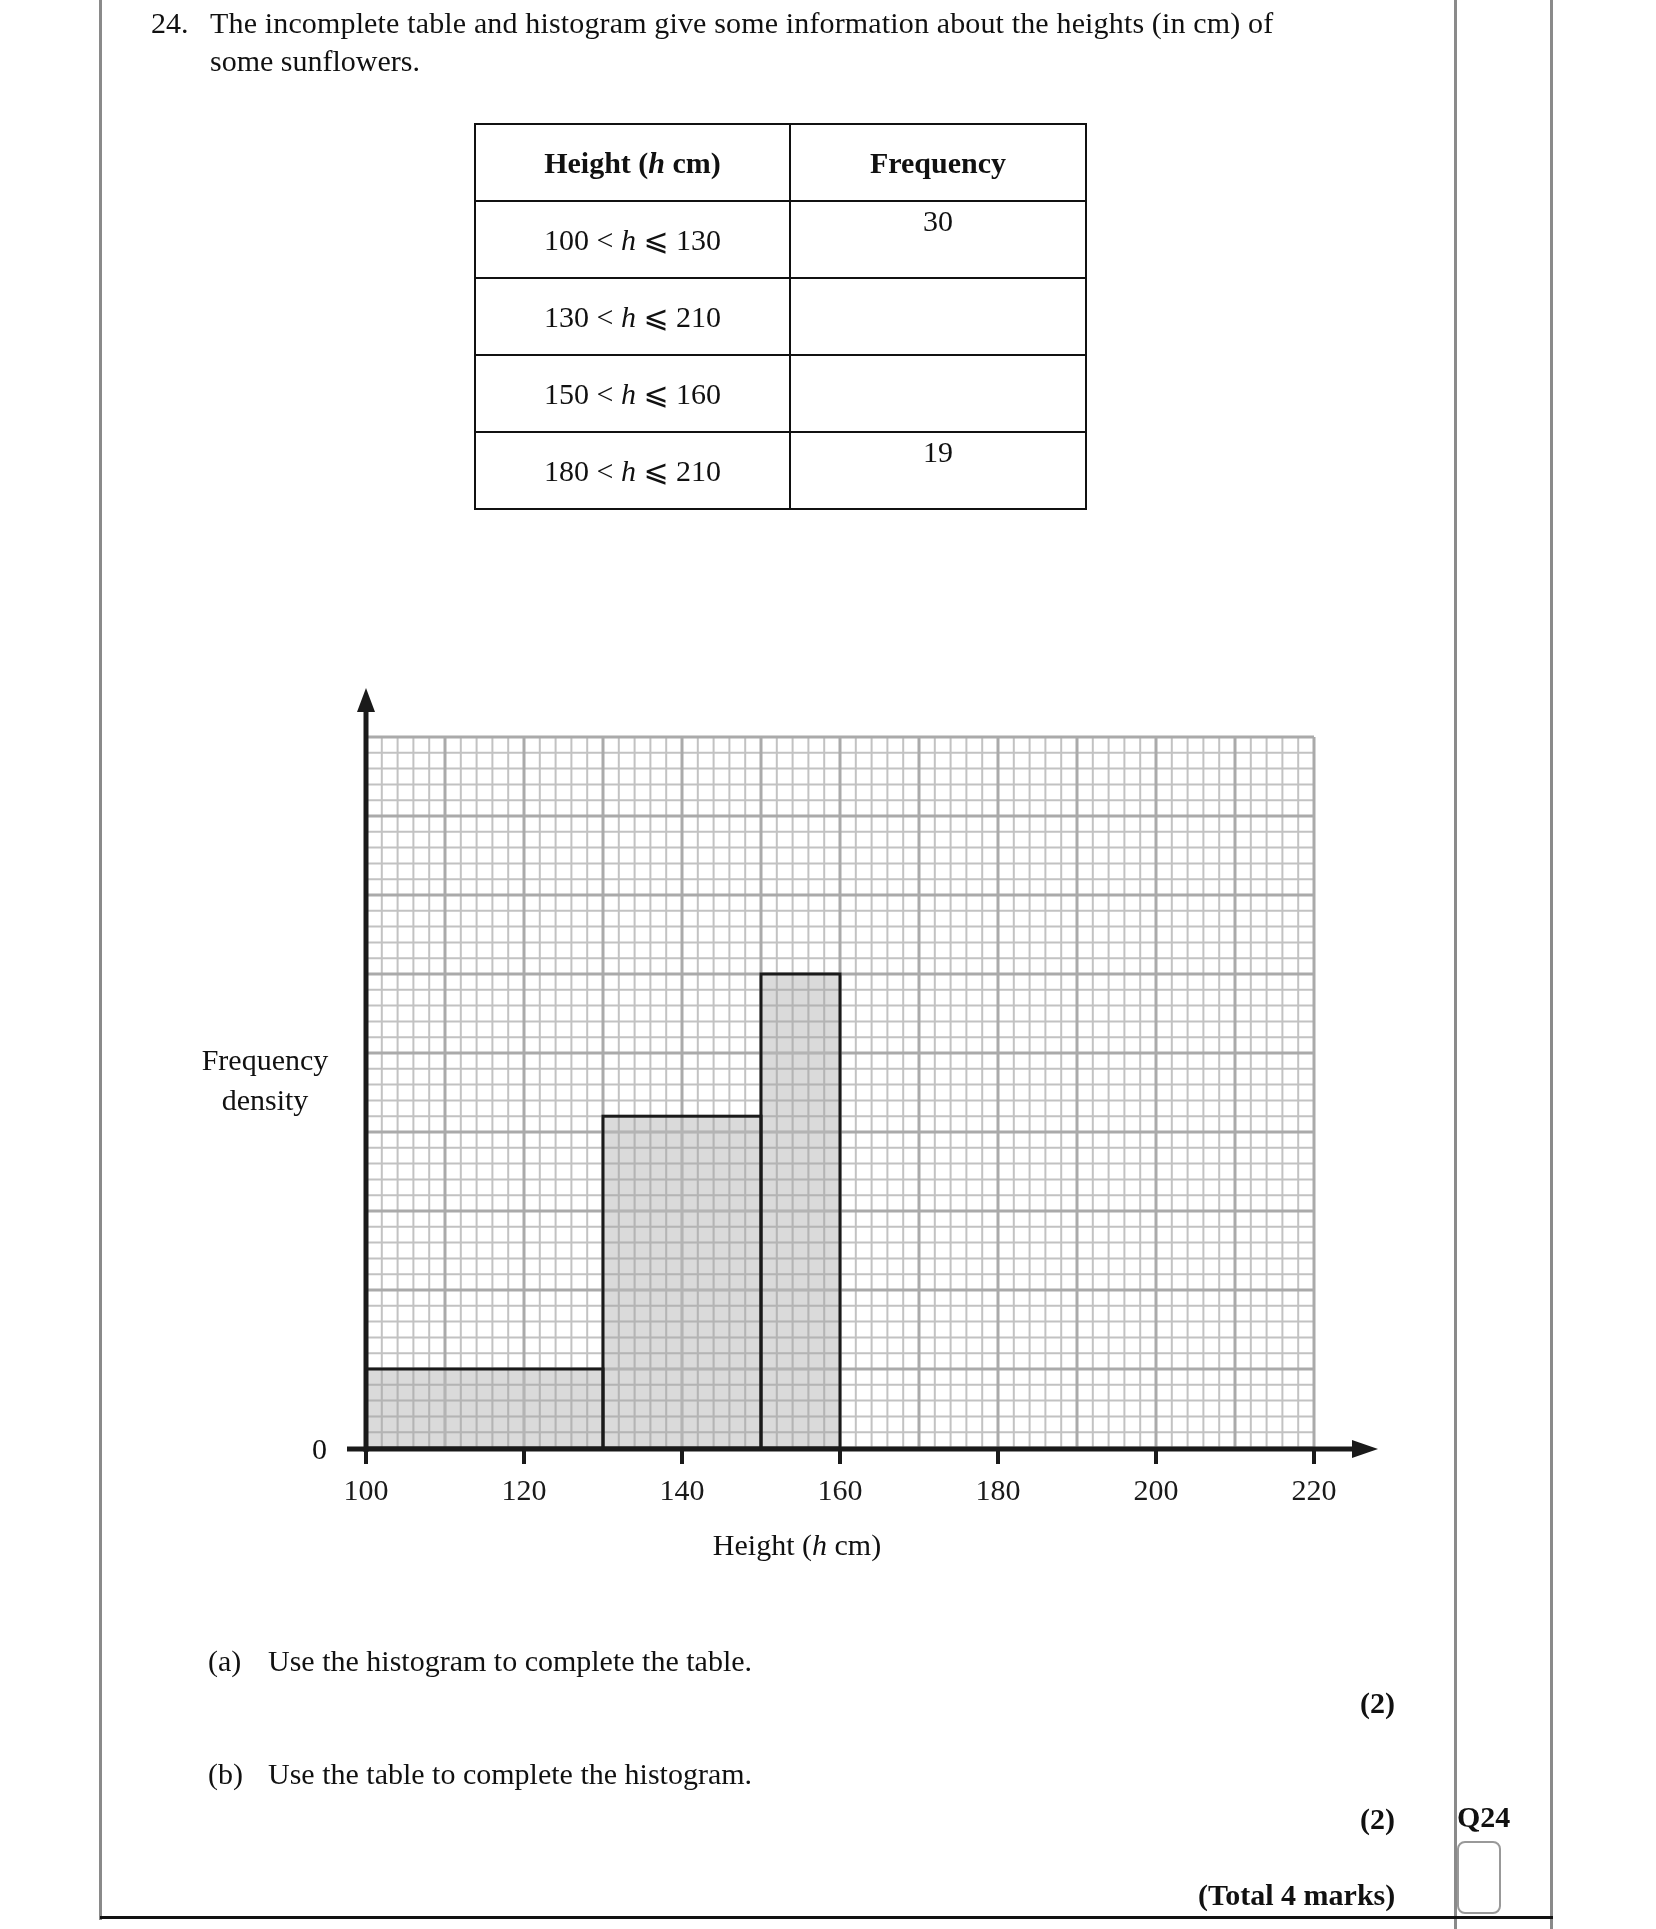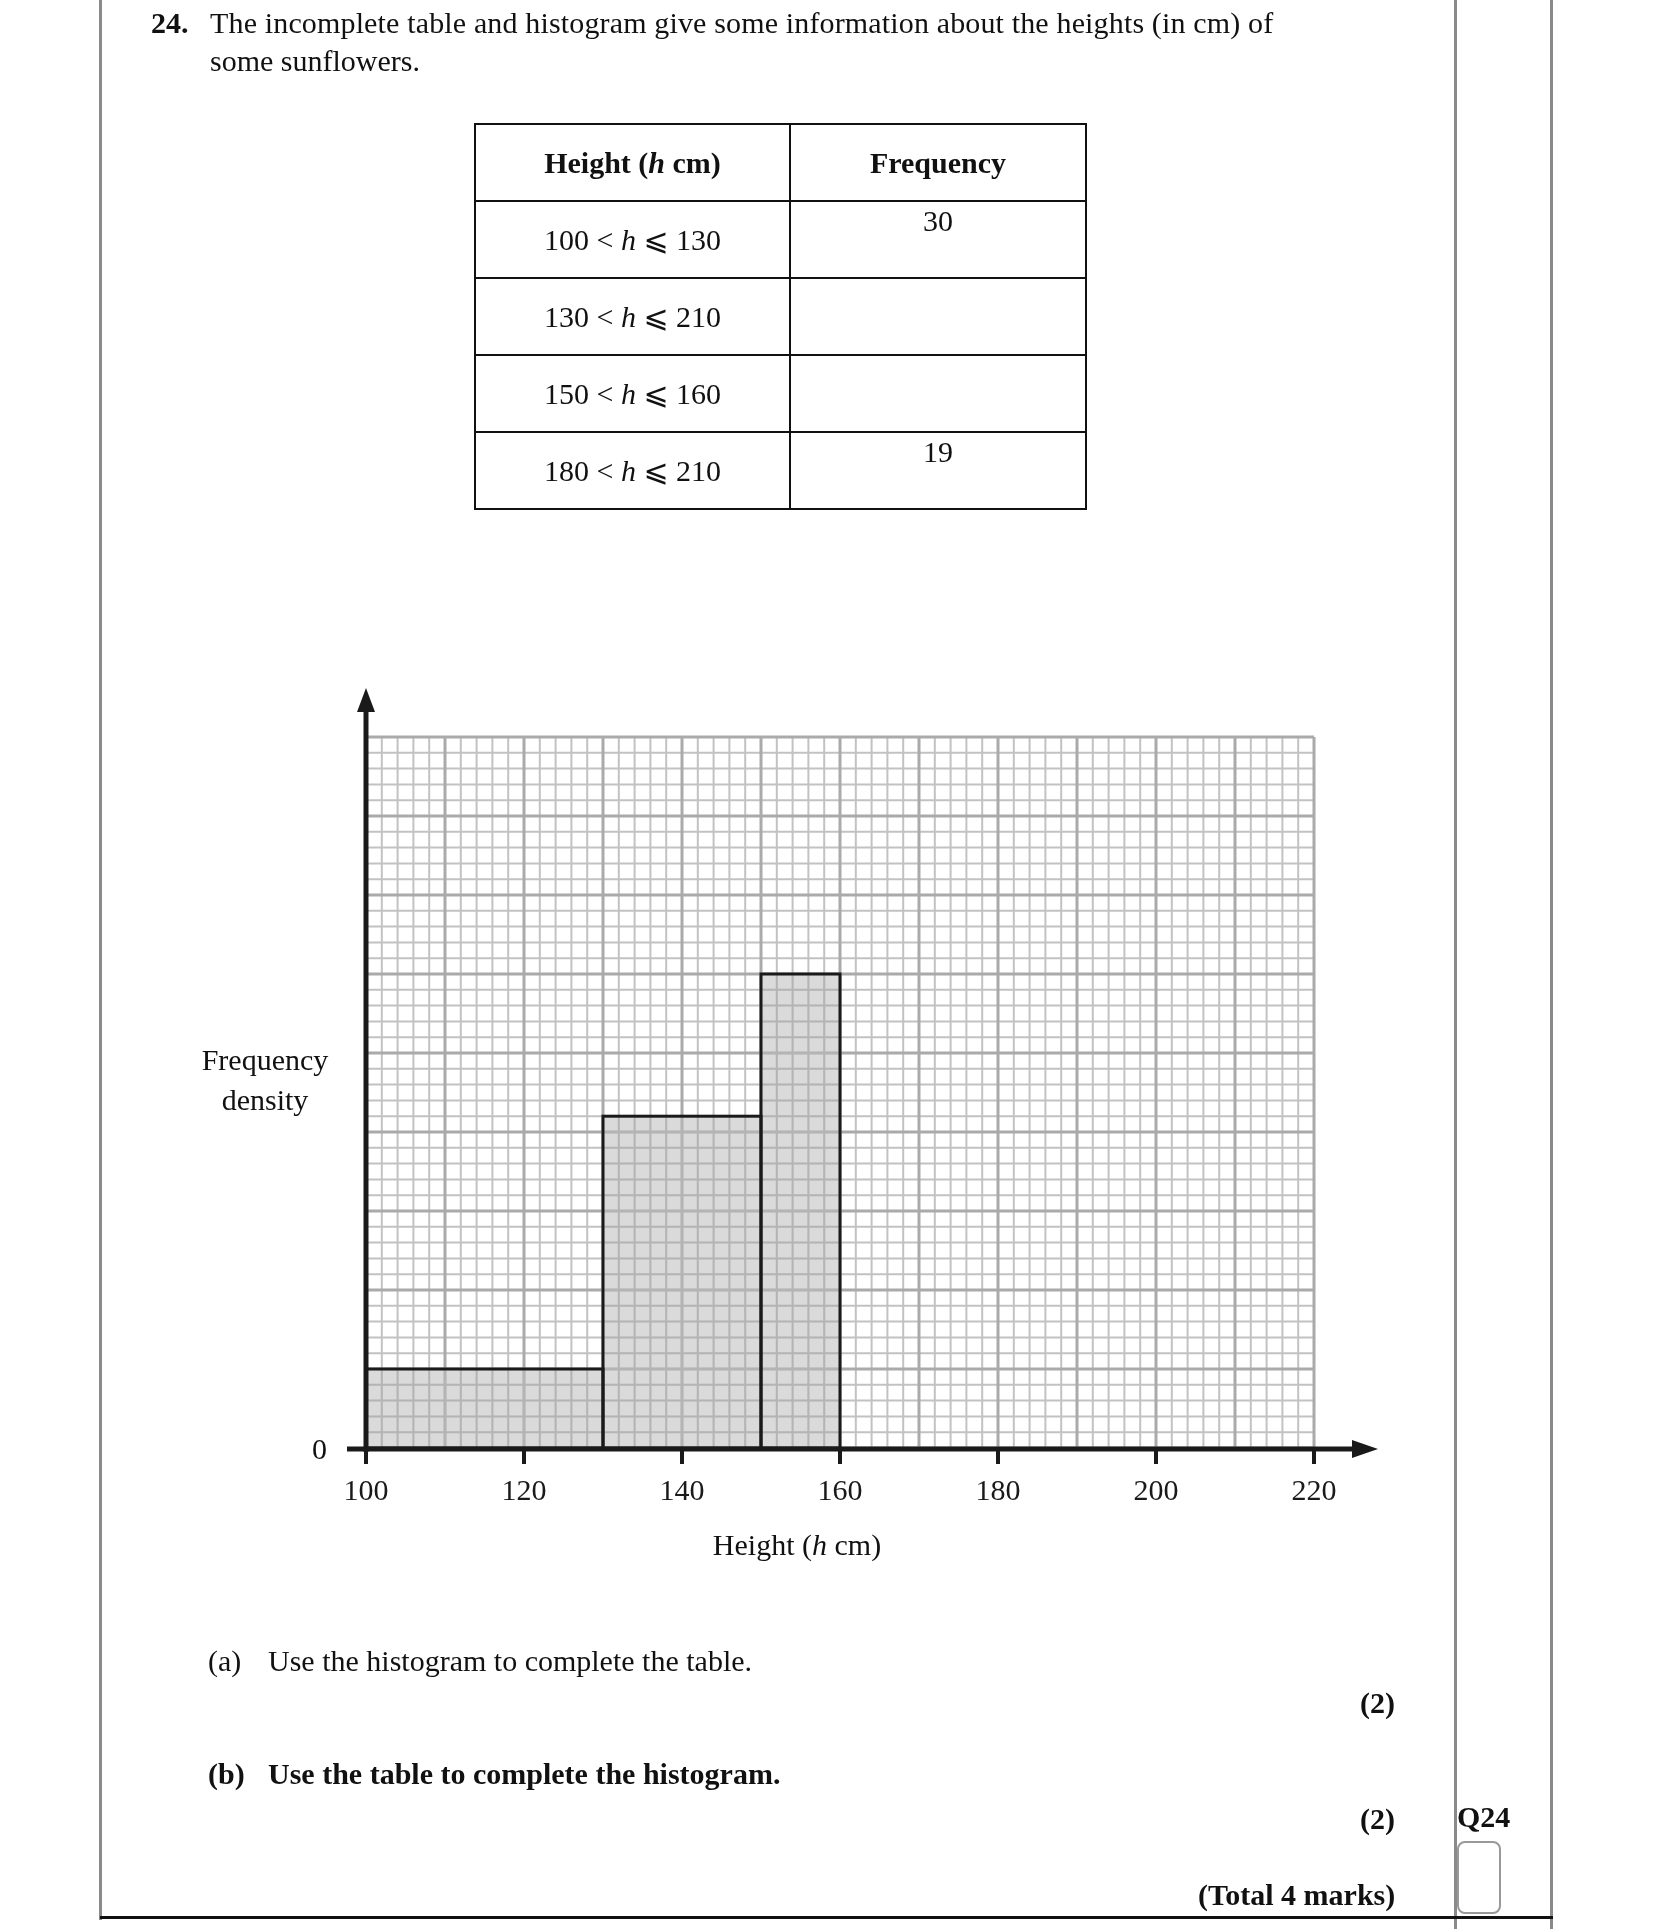--- a/index.html
+++ b/index.html
@@ -1,20 +1,20 @@
 <!DOCTYPE html>
 <html><head>
 <meta charset="utf-8">
 <style>
   html, body { margin:0; padding:0; background:#ffffff; }
   body { width:1656px; height:1929px; position:relative; overflow:hidden;
          font-family:"Liberation Serif", "DejaVu Serif", serif; color:#111; }
   .abs { position:absolute; }
   .vline { position:absolute; width:3px; background:#8a8a8a; }
-  .qnum { font-weight:bold; }
+  .qnum { font-weight:normal; }
   .qtext { font-size:30px; line-height:38px; }
   table.freq { position:absolute; left:474px; top:123px; border-collapse:collapse; }
   table.freq td, table.freq th { border:2px solid #111; height:75px; padding:0; text-align:center;
         font-size:30px; font-family:"Liberation Serif", serif; }
   table.freq th { font-weight:bold; }
   table.freq td.c1, table.freq th.c1 { width:313px; }
   table.freq td.c2, table.freq th.c2 { width:294px; }
   table.freq td.c2 { vertical-align:top; padding-top:2px; height:57px; }
   .label { font-size:30px; }
   .bold { font-weight:bold; }
@@ -300,20 +300,20 @@
 </div>
 <div class="abs label" style="left:597px; top:1528px; width:400px; text-align:center;">
   <span>Height (</span><i>h</i><span> cm)</span>
 </div>
 
 <div class="abs label" style="left:208px; top:1644px;">
   <span style="display:inline-block; width:60px;">(a)</span><span>Use the histogram to complete the table.</span>
 </div>
 <div class="abs label bold" style="left:1360px; top:1686px;">(2)</div>
 
-<div class="abs label" style="left:208px; top:1757px;font-weight:bold;">
+<div class="abs label" style="left:208px; top:1757px;">
   <span style="display:inline-block; width:60px;">(b)</span><span>Use the table to complete the histogram.</span>
 </div>
 <div class="abs label bold" style="left:1360px; top:1802px;">(2)</div>
 
 <div class="abs label bold" style="left:1198px; top:1878px;">(Total 4 marks)</div>
 <div class="abs label bold" style="left:1457px; top:1800px;">Q24</div>
 <div class="markbox"></div>
 
 </body></html>

